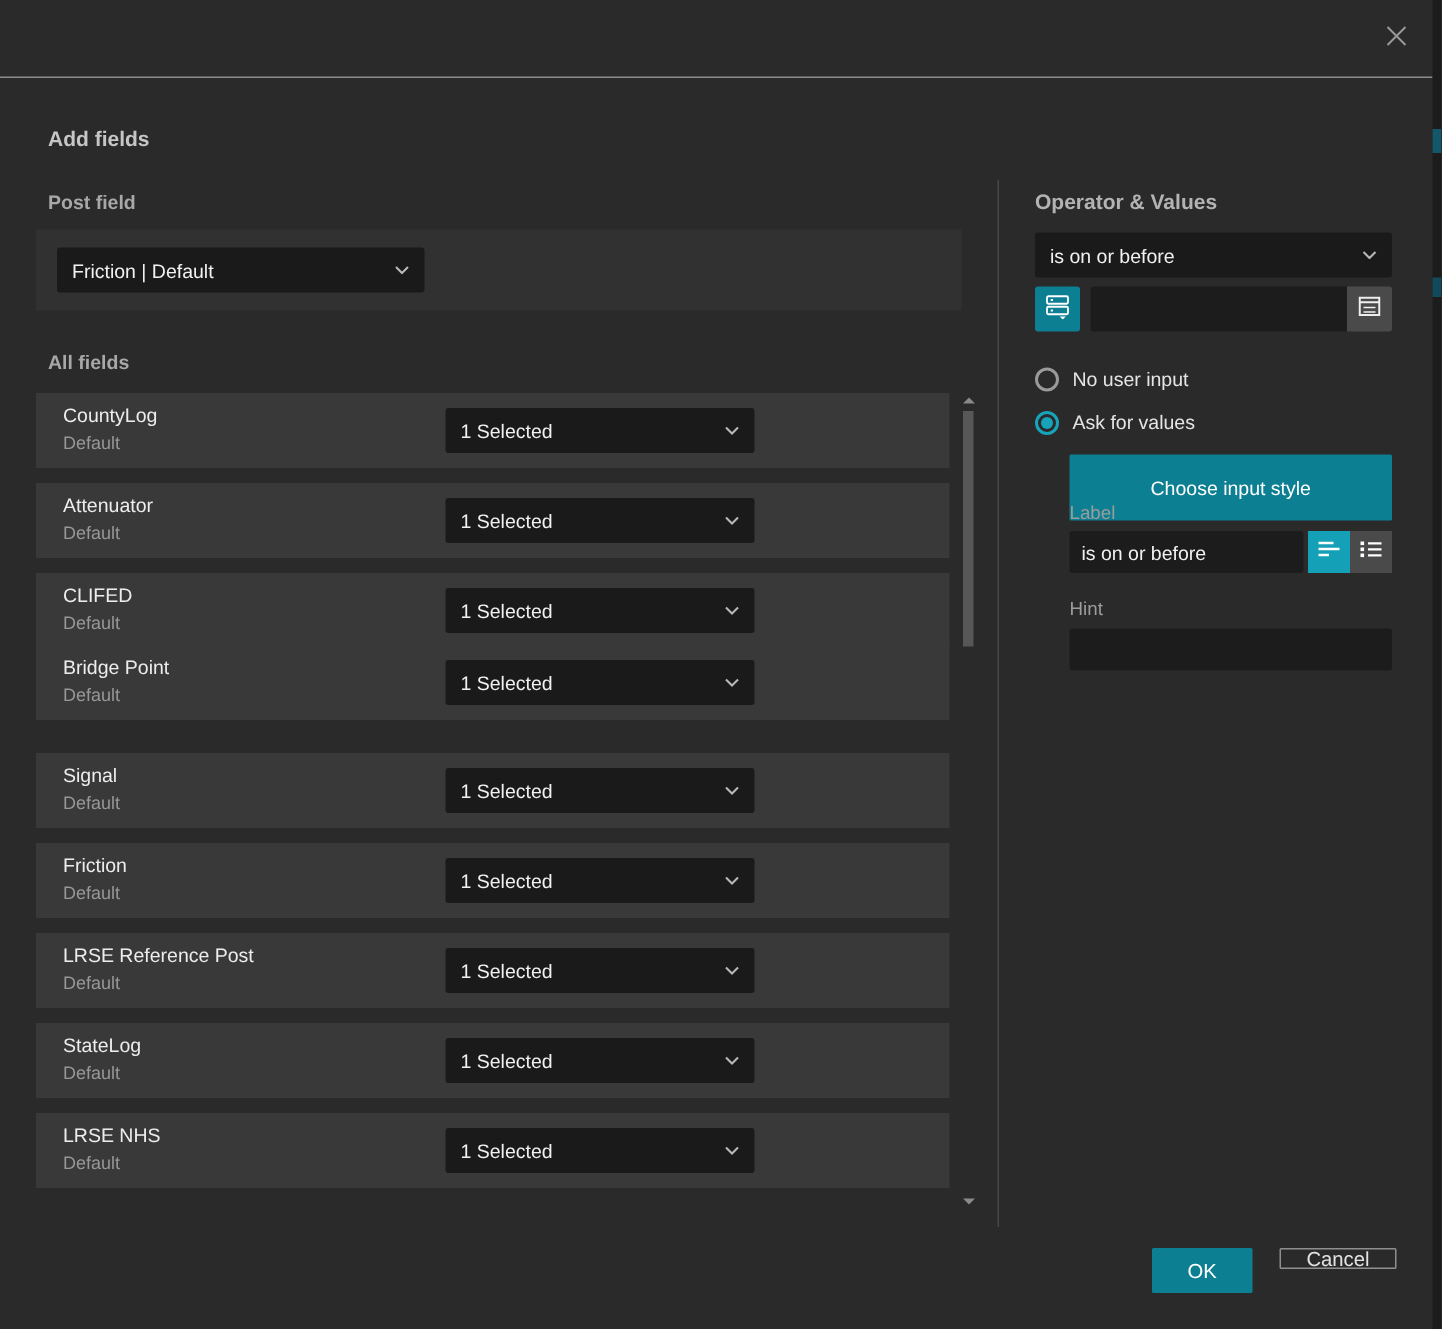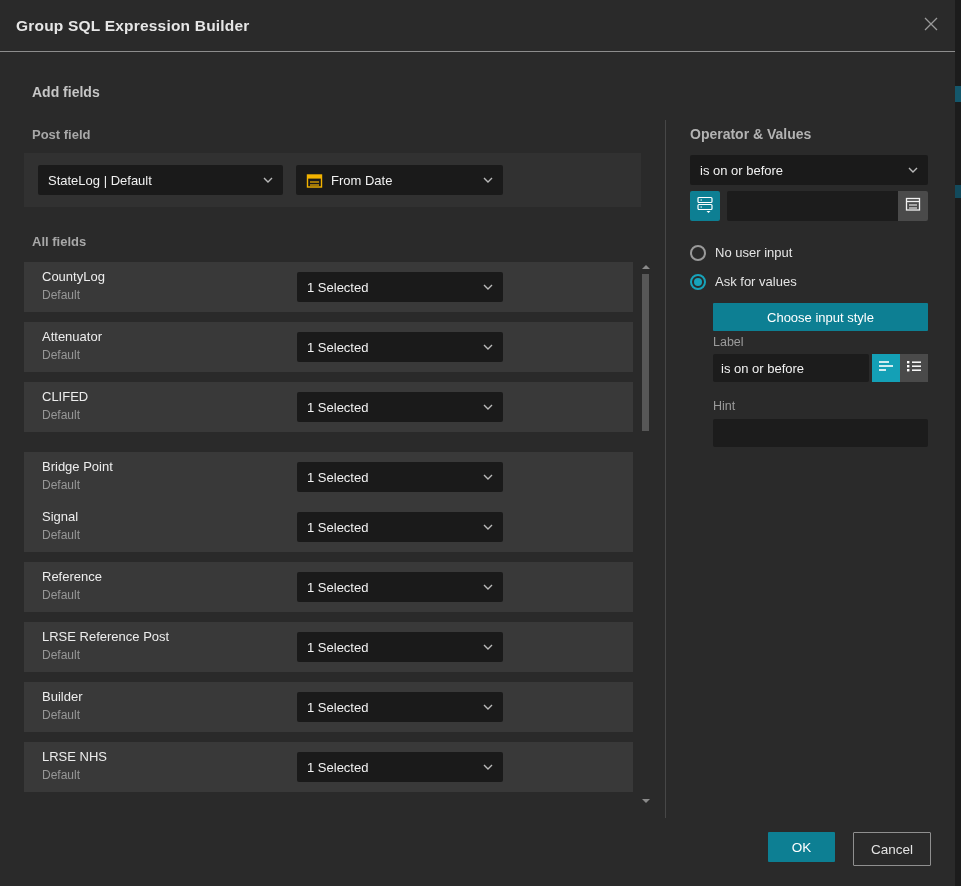--- a/index.html
+++ b/index.html
@@ -57,78 +57,61 @@
   .sq-gray { background:#4a4a4a; border-radius:0 2px 2px 0; }
   .val-input { margin-left:7px; width:171px; height:30px; background:#1c1c1c; border:none; border-radius:2px 0 0 2px; color:#f1f1f1; font-size:13px; padding:0 8px; font-family:"Liberation Sans", sans-serif; }
 
   
   .radio-row { position:absolute; left:690px; display:flex; cursor:pointer; }
   .rdot { width:16px; height:16px; border-radius:50%; border:2px solid #9a9a9a; margin-right:9px; position:relative; flex:none; }
   .radio-row.selected .rdot { border-color:#17a3ba; }
   .radio-row.selected .rdot::after { content:""; position:absolute; left:2px; top:2px; width:8px; height:8px; border-radius:50%; background:#17a3ba; }
   .radio-row .rlabel { font-size:13px; color:#e5e5e5; }
 
-  .choose-btn { position:absolute; left:713px; top:303px; width:215px; height:28px; background:#0d7f93; color:#fff; font-size:13px; display:flex; align-items:center; justify-content:center; cursor:pointer; border-radius:1px; }
+  .choose-btn { position:absolute; left:713px; top:303px; width:215px; height:44px; background:#0d7f93; color:#fff; font-size:13px; display:flex; align-items:center; justify-content:center; cursor:pointer; border-radius:1px; }
 
   .caption { position:absolute; left:713px; font-size:12.5px; color:#9c9c9c; }
   .label-row { position:absolute; left:713px; top:354px; width:215px; height:28px; display:flex; }
   .txt-input { background:#1c1c1c; border:none; border-radius:2px; color:#f1f1f1; font-size:13px; padding:0 8px; font-family:"Liberation Sans", sans-serif; }
   .label-input { width:156px; height:28px; }
   .toggle { width:28px; height:28px; display:flex; align-items:center; justify-content:center; cursor:pointer; flex:none; }
   .toggle.active { background:#14a0b6; margin-left:3px; }
   .toggle.idle { background:#4a4a4a; }
   .hint-input { position:absolute; left:713px; top:419px; width:215px; height:28px; }
 
   
   .ok-btn { position:absolute; left:768px; top:832px; width:67px; height:30px; background:#0d7f93; color:#fff; font-size:13.5px; display:flex; align-items:center; justify-content:center; cursor:pointer; border-radius:1px; }
-  .cancel-btn { position:absolute; left:853px; top:832px; width:78px; height:34px; background:transparent; border:1px solid #8f8f8f; color:#e3e3e3; font-size:13.5px; display:flex; align-items:center; justify-content:center; cursor:pointer; border-radius:1px; }
+  .cancel-btn { position:absolute; left:853px; top:832px; width:78px; height:14px; background:transparent; border:1px solid #8f8f8f; color:#e3e3e3; font-size:13.5px; display:flex; align-items:center; justify-content:center; cursor:pointer; border-radius:1px; }
 
   
   .edge { position:absolute; right:0; top:0; width:6px; height:886px; background:#1c1c1c; }
   .edge .t1 { position:absolute; top:86px; left:0; width:6px; height:16px; background:#14576b; }
   .edge .t2 { position:absolute; top:185px; left:0; width:6px; height:13px; background:#124a5c; }
 </style>
 </head>
 <body>
 
 <div class="dialog">
 
   <div class="hdr">
-    <div class="hdr-title">Group SQL Expression Builder</div>
     <div class="close-btn">
       <span>
         <svg width="20" height="20" viewBox="0 0 20 20">
             <path d="M4 4 L16 16 M16 4 L4 16" stroke="#9a9a9a" stroke-width="1.3" fill="none"></path>
           </svg>
       </span>
     </div>
   </div>
 
   <div class="h-add">Add fields</div>
   <div class="h-sub" style="left:32px; top:127px;">Post field</div>
 
   <div class="main-panel">
     <div class="sel sel-field">
-      <span>StateLog | Default</span>
-      <span class="chev">
-        <svg width="10" height="6" viewBox="0 0 10 6">
-            <path d="M1 1 L5 5 L9 1" stroke="#b9b9b9" stroke-width="1.4" fill="none"></path>
-          </svg>
-      </span>
-    </div>
-    <div class="sel sel-date">
-      <span class="cal">
-        <svg width="17" height="17" viewBox="0 0 17 17">
-          <rect x="1.5" y="3" width="14" height="12" fill="none" stroke="#f3b300" stroke-width="1.4"></rect>
-          <rect x="1.5" y="3" width="14" height="3.6" fill="#f3b300" stroke="none"></rect>
-          <line x1="4" y1="10" x2="13" y2="10" stroke="#f3b300" stroke-width="1.2"></line>
-          <line x1="4" y1="13" x2="13" y2="13" stroke="#f3b300" stroke-width="1.2"></line>
-        </svg>
-      </span>
-      <span>From Date</span>
+      <span>Friction | Default</span>
       <span class="chev">
         <svg width="10" height="6" viewBox="0 0 10 6">
             <path d="M1 1 L5 5 L9 1" stroke="#b9b9b9" stroke-width="1.4" fill="none"></path>
           </svg>
       </span>
     </div>
   </div>
 
   <div class="h-sub" style="left:32px; top:234px;">All fields</div>
 
@@ -161,21 +144,21 @@
     <div class="fsub">Default</div>
     <div class="sel">
       <span>1 Selected</span>
       <span class="chev">
           <svg width="10" height="6" viewBox="0 0 10 6">
             <path d="M1 1 L5 5 L9 1" stroke="#b9b9b9" stroke-width="1.4" fill="none"></path>
           </svg>
         </span>
     </div>
   </div>
-  <div class="frow" style="top:452px;">
+  <div class="frow" style="top:430px;">
     <div class="fname">Bridge Point</div>
     <div class="fsub">Default</div>
     <div class="sel">
       <span>1 Selected</span>
       <span class="chev">
           <svg width="10" height="6" viewBox="0 0 10 6">
             <path d="M1 1 L5 5 L9 1" stroke="#b9b9b9" stroke-width="1.4" fill="none"></path>
           </svg>
         </span>
     </div>
@@ -186,21 +169,21 @@
     <div class="sel">
       <span>1 Selected</span>
       <span class="chev">
           <svg width="10" height="6" viewBox="0 0 10 6">
             <path d="M1 1 L5 5 L9 1" stroke="#b9b9b9" stroke-width="1.4" fill="none"></path>
           </svg>
         </span>
     </div>
   </div>
   <div class="frow" style="top:562px;">
-    <div class="fname">Reference</div>
+    <div class="fname">Friction</div>
     <div class="fsub">Default</div>
     <div class="sel">
       <span>1 Selected</span>
       <span class="chev">
           <svg width="10" height="6" viewBox="0 0 10 6">
             <path d="M1 1 L5 5 L9 1" stroke="#b9b9b9" stroke-width="1.4" fill="none"></path>
           </svg>
         </span>
     </div>
   </div>
@@ -210,21 +193,21 @@
     <div class="sel">
       <span>1 Selected</span>
       <span class="chev">
           <svg width="10" height="6" viewBox="0 0 10 6">
             <path d="M1 1 L5 5 L9 1" stroke="#b9b9b9" stroke-width="1.4" fill="none"></path>
           </svg>
         </span>
     </div>
   </div>
   <div class="frow" style="top:682px;">
-    <div class="fname">Builder</div>
+    <div class="fname">StateLog</div>
     <div class="fsub">Default</div>
     <div class="sel">
       <span>1 Selected</span>
       <span class="chev">
           <svg width="10" height="6" viewBox="0 0 10 6">
             <path d="M1 1 L5 5 L9 1" stroke="#b9b9b9" stroke-width="1.4" fill="none"></path>
           </svg>
         </span>
     </div>
   </div>

